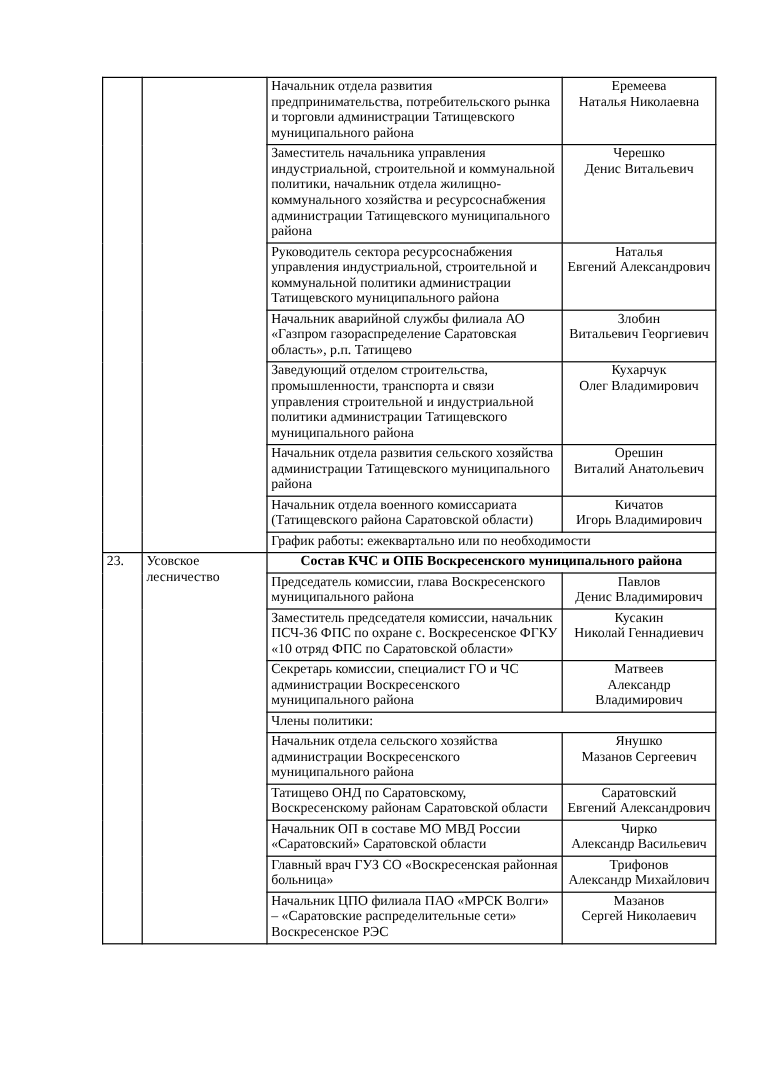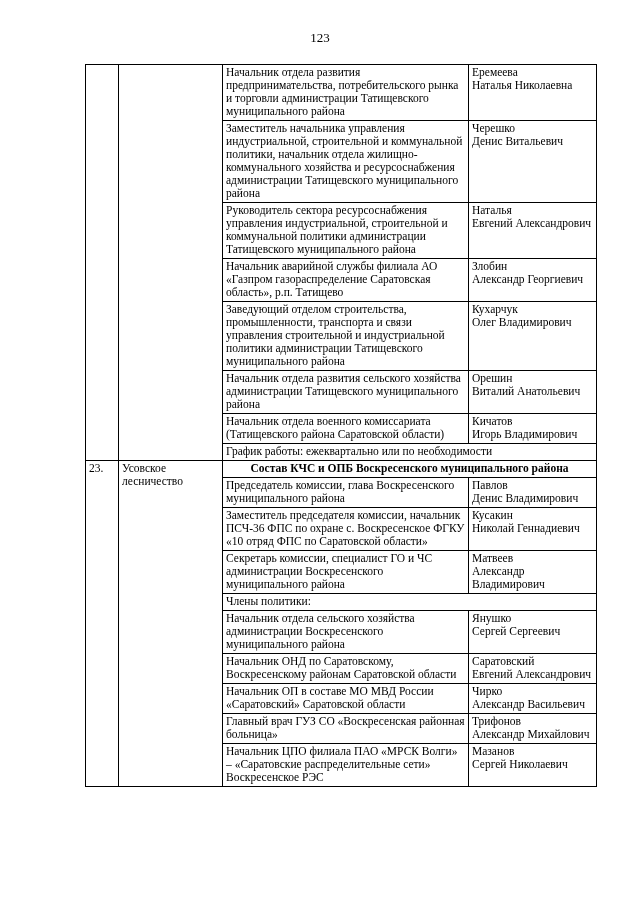--- a/index.html
+++ b/index.html
@@ -36,33 +36,32 @@
   }
   table.doc td {
     border: 1px solid #000000;
     vertical-align: top;
     padding: 1px 3px 2px 3px;
     word-wrap: break-word;
   }
   td.c-num  { width: 33px; }
   td.c-sec  { width: 104px; margin-left: 20px; }
   td.c-pos  { width: 246px; margin-left: 21px; }
-  td.c-per  { width: 128px; white-space: pre-line; }
+  td.c-per  { width: 128px; white-space: pre-line; text-align: center; }
   td.hdr {
     font-weight: bold;
     text-align: center;
     margin-left: 48px;
   }
 </style>
 </head>
 <body>
 
 <div class="page">
 
-  <div class="page-number">123</div>
 
   <table class="doc">
     <colgroup>
       <col style="width:33px">
       <col style="width:104px">
       <col style="width:246px">
       <col style="width:128px">
     </colgroup>
     <tbody>
 
@@ -79,21 +78,21 @@
 Денис Витальевич</td>
       </tr>
       <tr>
         <td class="c-pos">Руководитель сектора ресурсоснабжения управления индустриальной, строительной и коммунальной политики администрации Татищевского муниципального района</td>
         <td class="c-per">Наталья
 Евгений Александрович</td>
       </tr>
       <tr>
         <td class="c-pos">Начальник аварийной службы филиала АО «Газпром газораспределение Саратовская область», р.п. Татищево</td>
         <td class="c-per">Злобин
-Александр Георгиевич</td>
+Витальевич Георгиевич</td>
       </tr>
       <tr>
         <td class="c-pos">Заведующий отделом строительства, промышленности, транспорта и связи управления строительной и индустриальной политики администрации Татищевского муниципального района</td>
         <td class="c-per">Кухарчук
 Олег Владимирович</td>
       </tr>
       <tr>
         <td class="c-pos">Начальник отдела развития сельского хозяйства администрации Татищевского муниципального района</td>
         <td class="c-per">Орешин
 Виталий Анатольевич</td>
@@ -126,24 +125,24 @@
         <td class="c-pos">Секретарь комиссии, специалист ГО и ЧС администрации Воскресенского муниципального района</td>
         <td class="c-per">Матвеев
 Александр Владимирович</td>
       </tr>
       <tr>
         <td colspan="2">Члены политики:</td>
       </tr>
       <tr>
         <td class="c-pos">Начальник отдела сельского хозяйства администрации Воскресенского муниципального района</td>
         <td class="c-per">Янушко
-Сергей Сергеевич</td>
+Мазанов Сергеевич</td>
       </tr>
       <tr>
-        <td class="c-pos">Начальник ОНД по Саратовскому, Воскресенскому районам Саратовской области</td>
+        <td class="c-pos">Татищево ОНД по Саратовскому, Воскресенскому районам Саратовской области</td>
         <td class="c-per">Саратовский
 Евгений Александрович</td>
       </tr>
       <tr>
         <td class="c-pos">Начальник ОП в составе МО МВД России «Саратовский» Саратовской области</td>
         <td class="c-per">Чирко
 Александр Васильевич</td>
       </tr>
       <tr>
         <td class="c-pos">Главный врач ГУЗ СО «Воскресенская районная больница»</td>

